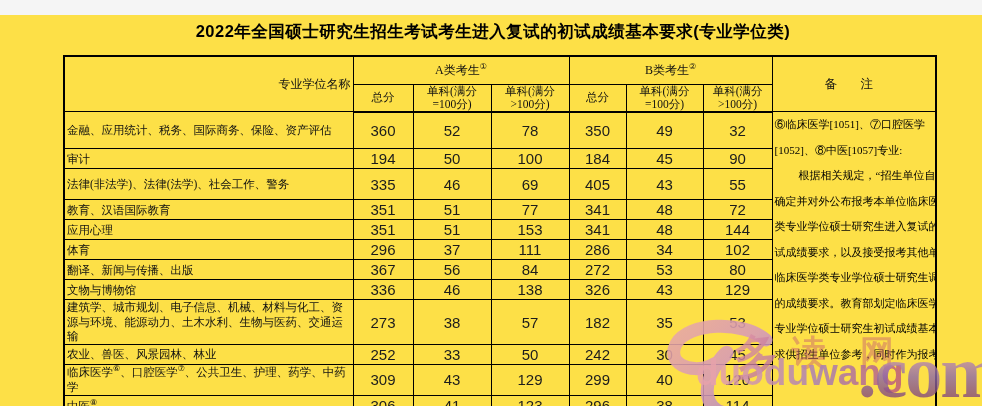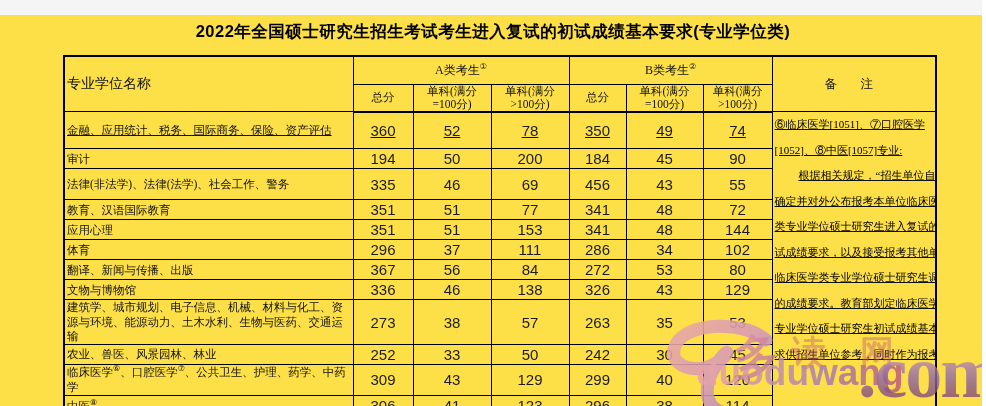--- a/index.html
+++ b/index.html
@@ -40,21 +40,21 @@
     font-weight: normal;
     overflow: hidden;
   }
   table.score-table { border: 2px solid #000; }
   
   td.thickL, th.thickL { border-left-width: 2px; }
   tr.subhead th, tr.subhead td { border-bottom-width: 2px; }
   th.name-h, th.remark-h { border-bottom-width: 2px; }
   .ghead { font-size: 12px; }
   .subhead td { text-align: center; font-size: 11.5px; line-height: 1.15; padding: 1px 0; }
-  .name-h { text-align: left; font-size: 14px; margin-top: 29px; }
+  .name-h { text-align: right; font-size: 12px; margin-top: 29px; }
   .remark-h { text-align: center; font-size: 12.5px; letter-spacing: 10px; padding-left: 12px; }
   td.name-cell {
     text-align: left;
     padding: 1px 3px;
     font-size: 11.5px;
     line-height: 1.25;
   }
   td.num-cell {
     text-align: center;
     font-family: "Liberation Sans", sans-serif;
@@ -68,21 +68,21 @@
     font-weight: bold;
     color: #000;
   }
   .remark-line { line-height: 25.5px; white-space: nowrap; }
   .remark-line.indent { padding-left: 24px; }
   sup { font-size: 8px; vertical-align: super; line-height: 0; }
 
   
   tr.h-head1 { height: 28px; }
   tr.h-head2 { height: 27px; }
-  tr.rh37 { height: 37px; text-decoration: underline; }
+  tr.rh37 { height: 37px; }
   tr.rh20 { height: 20px; }
   tr.rh31 { height: 31px; }
   tr.rh44 { height: 44px; }
   tr.rh22 { height: 22px; }
 
   
   .watermark { position: absolute; pointer-events: none; z-index: 5; }
   .wm-swirl { left: 648px; top: 318px; width: 150px; height: 95px; opacity: 0.88; }
   .wm-duo {
     left: 733px; top: 326px;
@@ -157,49 +157,49 @@
       <td>单科(满分 &gt;100分)</td>
     </tr>
 
     <tr class="rh37">
       <td class="name-cell">金融、应用统计、税务、国际商务、保险、资产评估</td>
       <td class="num-cell thickL">360</td>
       <td class="num-cell">52</td>
       <td class="num-cell">78</td>
       <td class="num-cell thickL">350</td>
       <td class="num-cell">49</td>
-      <td class="num-cell">74</td>
+      <td class="num-cell">32</td>
       <td class="remark-cell thickL" rowspan="12">
         <div class="remark-line">⑥临床医学[1051]、⑦口腔医学</div>
         <div class="remark-line">[1052]、⑧中医[1057]专业:</div>
         <div class="remark-line indent">根据相关规定，“招生单位自主</div>
         <div class="remark-line">确定并对外公布报考本单位临床医学</div>
         <div class="remark-line">类专业学位硕士研究生进入复试的初</div>
         <div class="remark-line">试成绩要求，以及接受报考其他单位</div>
         <div class="remark-line">临床医学类专业学位硕士研究生调剂</div>
         <div class="remark-line">的成绩要求。教育部划定临床医学类</div>
         <div class="remark-line">专业学位硕士研究生初试成绩基本要</div>
         <div class="remark-line">求供招生单位参考，同时作为报考临</div>
       </td>
     </tr>
     <tr class="rh20">
       <td class="name-cell">审计</td>
       <td class="num-cell thickL">194</td>
       <td class="num-cell">50</td>
-      <td class="num-cell">200</td>
+      <td class="num-cell">100</td>
       <td class="num-cell thickL">184</td>
       <td class="num-cell">45</td>
       <td class="num-cell">90</td>
     </tr>
     <tr class="rh31">
       <td class="name-cell">法律(非法学)、法律(法学)、社会工作、警务</td>
       <td class="num-cell thickL">335</td>
       <td class="num-cell">46</td>
       <td class="num-cell">69</td>
-      <td class="num-cell thickL">456</td>
+      <td class="num-cell thickL">405</td>
       <td class="num-cell">43</td>
       <td class="num-cell">55</td>
     </tr>
     <tr class="rh20">
       <td class="name-cell">教育、汉语国际教育</td>
       <td class="num-cell thickL">351</td>
       <td class="num-cell">51</td>
       <td class="num-cell">77</td>
       <td class="num-cell thickL">341</td>
       <td class="num-cell">48</td>
@@ -239,21 +239,21 @@
       <td class="num-cell">138</td>
       <td class="num-cell thickL">326</td>
       <td class="num-cell">43</td>
       <td class="num-cell">129</td>
     </tr>
     <tr class="rh44">
       <td class="name-cell">建筑学、城市规划、电子信息、机械、材料与化工、资源与环境、能源动力、土木水利、生物与医药、交通运输</td>
       <td class="num-cell thickL">273</td>
       <td class="num-cell">38</td>
       <td class="num-cell">57</td>
-      <td class="num-cell thickL">263</td>
+      <td class="num-cell thickL">182</td>
       <td class="num-cell">35</td>
       <td class="num-cell">53</td>
     </tr>
     <tr class="rh20">
       <td class="name-cell">农业、兽医、风景园林、林业</td>
       <td class="num-cell thickL">252</td>
       <td class="num-cell">33</td>
       <td class="num-cell">50</td>
       <td class="num-cell thickL">242</td>
       <td class="num-cell">30</td>

